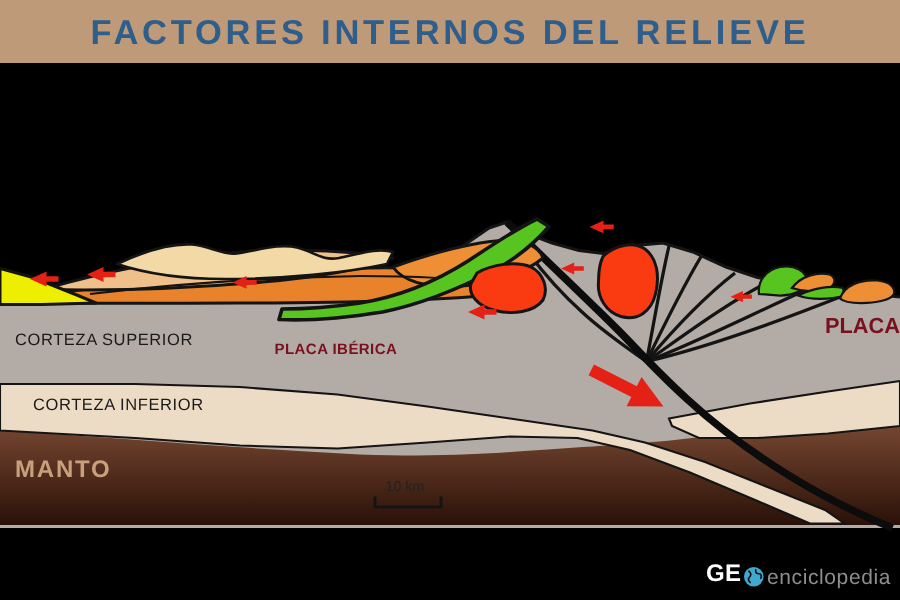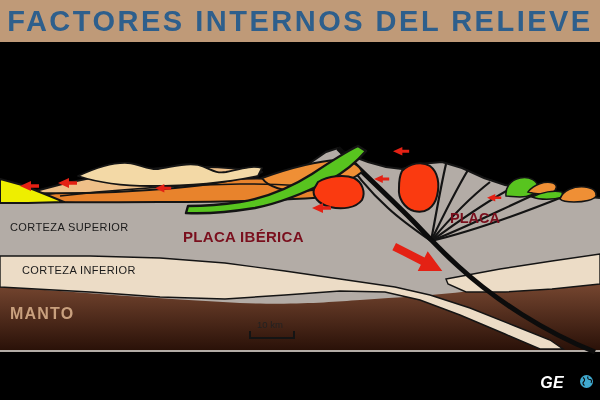--- a/index.html
+++ b/index.html
@@ -9,30 +9,30 @@
     --thrust-orange:#e8832c; --thrust-orange2:#ef8f35; --thrust-tan:#efc089; --thrust-light:#f3d9a6;
     --wedge-yellow:#eeee00; --ophiolite-green:#58c41f; --magma-red:#fa3a10; --arrow-red:#e42114;
     --plate-label:#7a0f1d; --label-dark:#1a1a1a; --manto-label:#c9a07e;
     --logo-blue:#3fa9cf; --logo-gray:#8e8e8e;
   }
   html,body{margin:0;padding:0;background:#222;}
   .stage{position:relative;width:600px;height:400px;background:var(--sky);overflow:hidden;
          font-family:"Liberation Sans", sans-serif;}
   .header{position:absolute;left:0;top:0;width:600px;height:42px;background:var(--header-bg);
           display:flex;align-items:center;justify-content:center;}
-  .title{color:var(--title);font-size:29px;font-weight:700;letter-spacing:2.5px;white-space:nowrap;}
+  .title{color:var(--title);font-size:23px;font-weight:700;letter-spacing:2.5px;white-space:nowrap;}
   svg.scene{position:absolute;left:0;top:0;}
   .lbl{position:absolute;white-space:nowrap;}
   .lbl-layer{font-size:11px;color:var(--label-dark);letter-spacing:.4px;}
   .lbl-manto{font-size:16px;font-weight:700;color:var(--manto-label);letter-spacing:1.2px;}
-  .lbl-plate{font-size:15px;font-weight:700;color:var(--plate-label);letter-spacing:.3px;text-align:center;}
-  .lbl-plate2{font-size:14.5px;font-weight:700;color:var(--plate-label);text-align:left;
+  .lbl-plate{font-size:10px;font-weight:700;color:var(--plate-label);letter-spacing:.3px;text-align:center;}
+  .lbl-plate2{font-size:14.5px;font-weight:700;color:var(--plate-label);text-align:right;
               line-height:15px;width:150px;}
   .lbl-scale{font-size:9.5px;color:#222;}
-  .logo{position:absolute;right:6px;bottom:8px;display:flex;align-items:flex-start;gap:15px;font-style:italic;}
+  .logo{position:absolute;right:6px;bottom:8px;display:flex;align-items:flex-end;gap:1px;}
   .logo-ge{color:#fff;font-weight:800;font-size:16px;letter-spacing:.3px;}
   .logo-rest{color:var(--logo-gray);font-size:14px;letter-spacing:.4px;}
 </style>
 </head>
 <body>
 
 <div class="stage">
 
   <svg class="scene" width="600" height="400" viewBox="0 0 600 400">
     <defs>
@@ -127,15 +127,16 @@
   <div class="lbl lbl-layer" style="left:22px;top:264px">CORTEZA INFERIOR</div>
   <div class="lbl lbl-manto" style="left:10px;top:305px">MANTO</div>
   <div class="lbl lbl-scale" style="left:257px;top:319px">10 km</div>
 
   <div class="logo">
     <span class="logo-ge">GE</span>
     <svg width="15" height="15" viewBox="0 0 15 15">
       <circle cx="7.5" cy="7.5" r="6.5" style="fill:var(--logo-blue,#3fa9cf)"></circle>
       <path d="M4,3.5 C6,5 6,6.5 4.5,8 C3.5,9 4,10.5 5.5,11.5 M9,2.5 C8,4.5 9.5,5.5 11,5.5 C12.5,5.5 13,7 12,9" fill="none" stroke="#0d0d0d" stroke-width="1.1"></path>
     </svg>
+    <span class="logo-rest">enciclopedia</span>
   </div>
 
 </div>
 
 </body></html>

